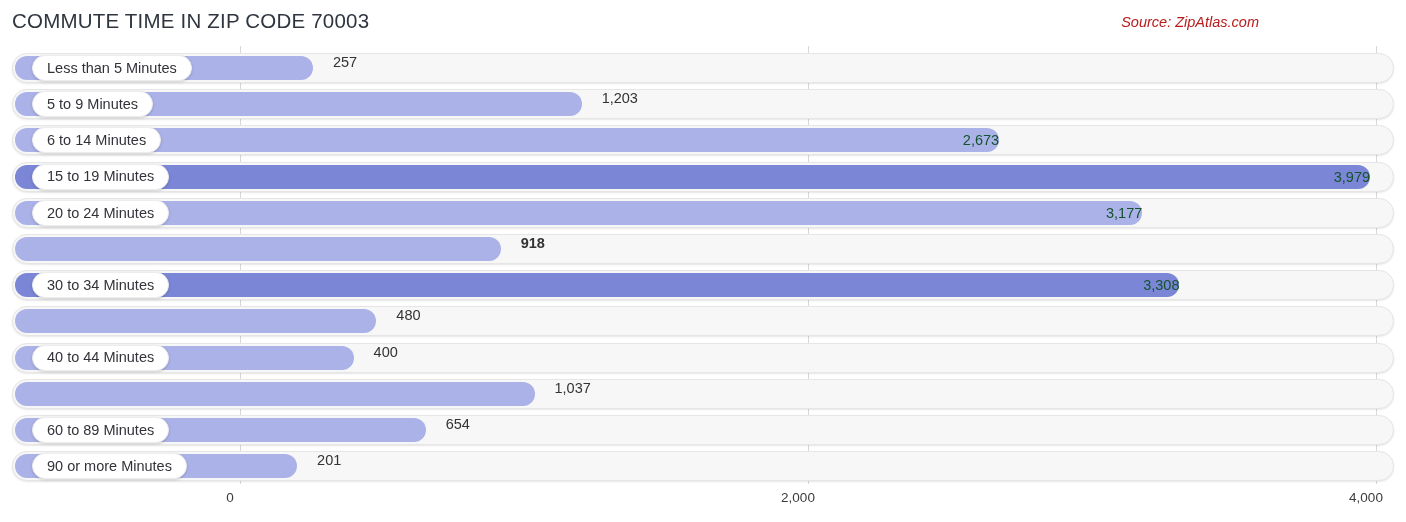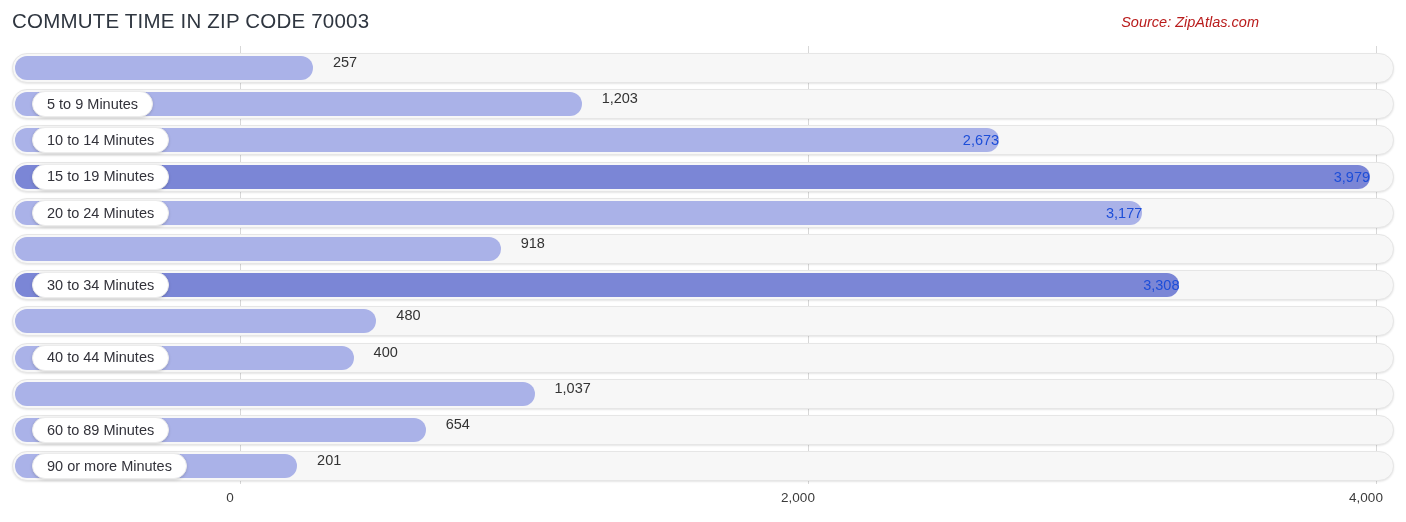--- a/index.html
+++ b/index.html
@@ -137,21 +137,21 @@
     white-space: nowrap;
   }
   
   .value-in {
     position: absolute;
     top: 0;
     height: 30px;
     display: flex;
     align-items: center;
     font-size: 14.5px;
-    color: #1d4ed8;
+    color: #14532d;
     white-space: nowrap;
   }
 
   
   .axis {
     position: absolute;
     left: 0;
     top: 484px;
     width: 1406px;
     height: 38px;
@@ -178,35 +178,38 @@
   <div class="plot">
     <div class="gridlines" id="gridlines">
         <div class="gridline" style="left: 240px;"></div>
         <div class="gridline" style="left: 808px;"></div>
         <div class="gridline" style="left: 1376px;"></div>
       </div>
     <div class="rows" id="rows">
         <div class="row" style="top: 7px;">
           <div class="track"></div>
           <div class="bar" style="width: 297.988px;"></div>
+          <div class="pill">
+            <span class="pill-label">Less than 5 Minutes</span>
+          </div>
           <div class="value-out" style="left: 320.988px;">257</div>
         </div>
         <div class="row" style="top: 43.2px;">
           <div class="track"></div>
           <div class="bar" style="width: 566.652px;"></div>
           <div class="pill">
             <span class="pill-label">5 to 9 Minutes</span>
           </div>
           <div class="value-out" style="left: 589.652px;">1,203</div>
         </div>
         <div class="row" style="top: 79.4px;">
           <div class="track"></div>
           <div class="bar" style="width: 984.132px;"></div>
           <div class="pill">
-            <span class="pill-label">10 to 14 Minutes</span>
+            <span class="pill-label">6 to 14 Minutes</span>
           </div>
           <div class="value-in" style="left: 939.132px; width: 48px; justify-content: flex-end;">2,673</div>
         </div>
         <div class="row" style="top: 115.6px;">
           <div class="track"></div>
           <div class="bar dark" style="width: 1355.04px;"></div>
           <div class="pill">
             <span class="pill-label">15 to 19 Minutes</span>
           </div>
           <div class="value-in" style="left: 1310.04px; width: 48px; justify-content: flex-end;">3,979</div>
@@ -215,21 +218,21 @@
           <div class="track"></div>
           <div class="bar" style="width: 1127.27px;"></div>
           <div class="pill">
             <span class="pill-label">20 to 24 Minutes</span>
           </div>
           <div class="value-in" style="left: 1082.27px; width: 48px; justify-content: flex-end;">3,177</div>
         </div>
         <div class="row" style="top: 188px;">
           <div class="track"></div>
           <div class="bar" style="width: 485.712px;"></div>
-          <div class="value-out" style="left: 508.712px;">918</div>
+          <div class="value-out" style="left: 508.712px; font-weight: bold;">918</div>
         </div>
         <div class="row" style="top: 224.2px;">
           <div class="track"></div>
           <div class="bar dark" style="width: 1164.47px;"></div>
           <div class="pill">
             <span class="pill-label">30 to 34 Minutes</span>
           </div>
           <div class="value-in" style="left: 1119.47px; width: 48px; justify-content: flex-end;">3,308</div>
         </div>
         <div class="row" style="top: 260.4px;">

